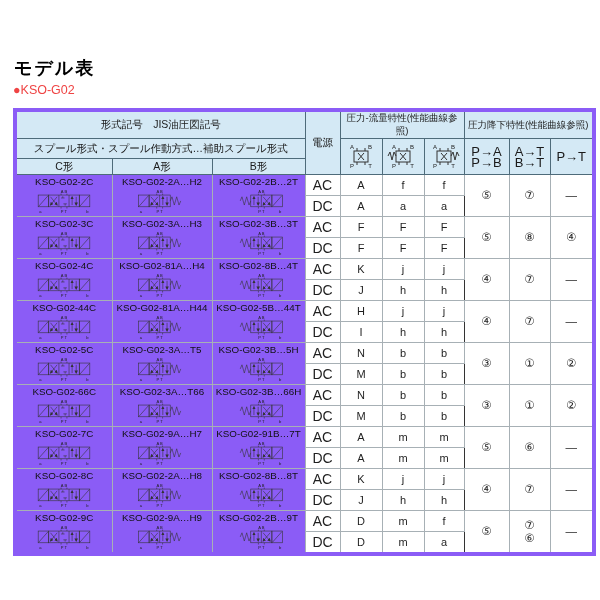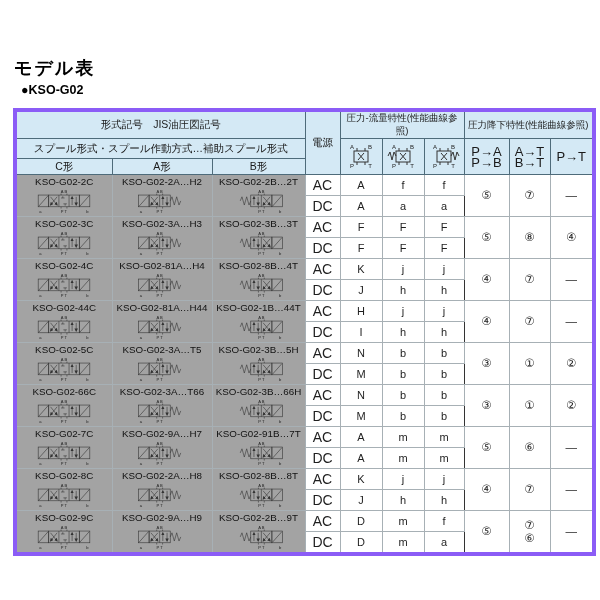--- a/index.html
+++ b/index.html
@@ -1,37 +1,37 @@
 <!DOCTYPE html>
 <html><head>
 <meta charset="utf-8">
 <style>
   html,body{margin:0;padding:0;background:#fff;}
   body{width:600px;height:600px;position:relative;overflow:hidden;
        font-family:"Liberation Sans","DejaVu Sans",sans-serif;color:#1f1f1f;}
   .page-title{position:absolute;left:14px;top:56px;font-size:18px;font-weight:bold;
        letter-spacing:2px;color:#000000;}
-  .series-label{position:absolute;left:21px;top:83px;font-size:12.5px;font-weight:700;color:#000000;}
+  .series-label{position:absolute;left:13px;top:83px;font-size:12.5px;font-weight:400;color:#ef4444;}
   .tbl-wrap{position:absolute;left:13px;top:108px;}
   table.tbl{border-collapse:collapse;table-layout:fixed;width:579px;border:4px solid #8b5cf6;}
   .tbl th,.tbl td{padding:0;text-align:center;vertical-align:middle;overflow:hidden;}
   
   .tbl thead th{background:#d4e9f5;border:1px solid #4e6b7a;font-weight:normal;
        font-size:10.5px;color:#1a1a1a;}
   .tbl thead tr.h1{height:21px;} .tbl thead tr.h2{height:20px;} .tbl thead tr.h3{height:16px;}
   .tbl thead th.small{font-size:9.5px;}
   .dirs div{font-size:13px;line-height:11px;}
   
   .tbl tbody td{border:1px solid #a7b0b5;font-size:11px;height:20px;}
   .tbl tbody tr.ac-row>td{border-top:1px solid #3c3c3c;}
   .tbl tbody td.pw{font-size:14px;border-left:1px solid #333;}
   .tbl tbody td.val{font-size:11px;}
   .tbl tbody td.drop{font-size:11.5px;}
   .tbl tbody td.secL{border-left:1px solid #333;}
-  .tbl tbody td.diag-cell{vertical-align:top;background:#a3a3a3;}
+  .tbl tbody td.diag-cell{vertical-align:top;background:#8b5cf6;}
   .code{font-size:9.8px;line-height:12px;padding-top:1px;white-space:nowrap;color:#111;}
   .vsvg{display:block;margin:0 auto;}
   svg text{font-family:"Liberation Sans","DejaVu Sans",sans-serif;fill:#222;}
   .drop div{line-height:13px;}
 </style>
 </head>
 <body>
 
 <svg width="0" height="0" style="position:absolute">
   <defs>
@@ -444,21 +444,21 @@
               <line x1="39" y1="32" x2="39" y2="35" stroke="#333" stroke-width="1" fill="none"></line>
               <line x1="49" y1="32" x2="49" y2="35" stroke="#333" stroke-width="1" fill="none"></line>
               <line x1="29" y1="15" x2="41" y2="29" stroke="#333" stroke-width="1" fill="none" marker-end="url(#ah)"></line>
               <line x1="41" y1="15" x2="29" y2="29" stroke="#333" stroke-width="1" fill="none" marker-end="url(#ah)"></line>
               <line x1="49.4" y1="29" x2="49.4" y2="15" stroke="#333" stroke-width="1" fill="none" marker-end="url(#ah)"></line>
               <line x1="56.6" y1="15" x2="56.6" y2="29" stroke="#333" stroke-width="1" fill="none" marker-end="url(#ah)"></line>
               <polyline points="62,22 65,15 69,29 73,15 77,29 80,22" stroke="#333" stroke-width="1" fill="none"></polyline>
             </svg>
           </td>
           <td rowspan="2" class="diag-cell">
-            <div class="code">KSO-G02-1B…44T</div>
+            <div class="code">KSO-G02-5B…44T</div>
             <svg class="vsvg" width="92" height="27" viewBox="0 0 96 46">
               <text x="52" y="9" text-anchor="middle" font-size="7">A B</text>
               <text x="52" y="43" text-anchor="middle" font-size="7">P T</text>
               <text x="84" y="43" text-anchor="middle" font-size="7">b</text>
               <polyline points="16,22 19,15 23,29 27,15 31,29 34,22" stroke="#333" stroke-width="1" fill="none"></polyline>
               <rect x="34" y="12" width="36" height="20" stroke="#333" stroke-width="1" fill="none"></rect>
               <line x1="52" y1="12" x2="52" y2="32" stroke="#333" stroke-width="1" fill="none"></line>
               <rect x="70" y="12" width="18" height="20" stroke="#333" stroke-width="1" fill="none"></rect>
               <line x1="71" y1="31" x2="87" y2="13" stroke="#333" stroke-width="1" fill="none"></line>
               <line x1="47" y1="9.5" x2="47" y2="12" stroke="#333" stroke-width="1" fill="none"></line>

